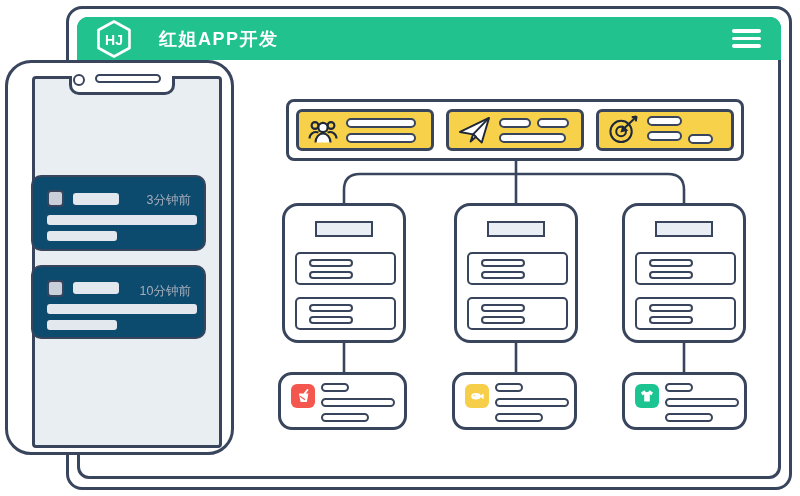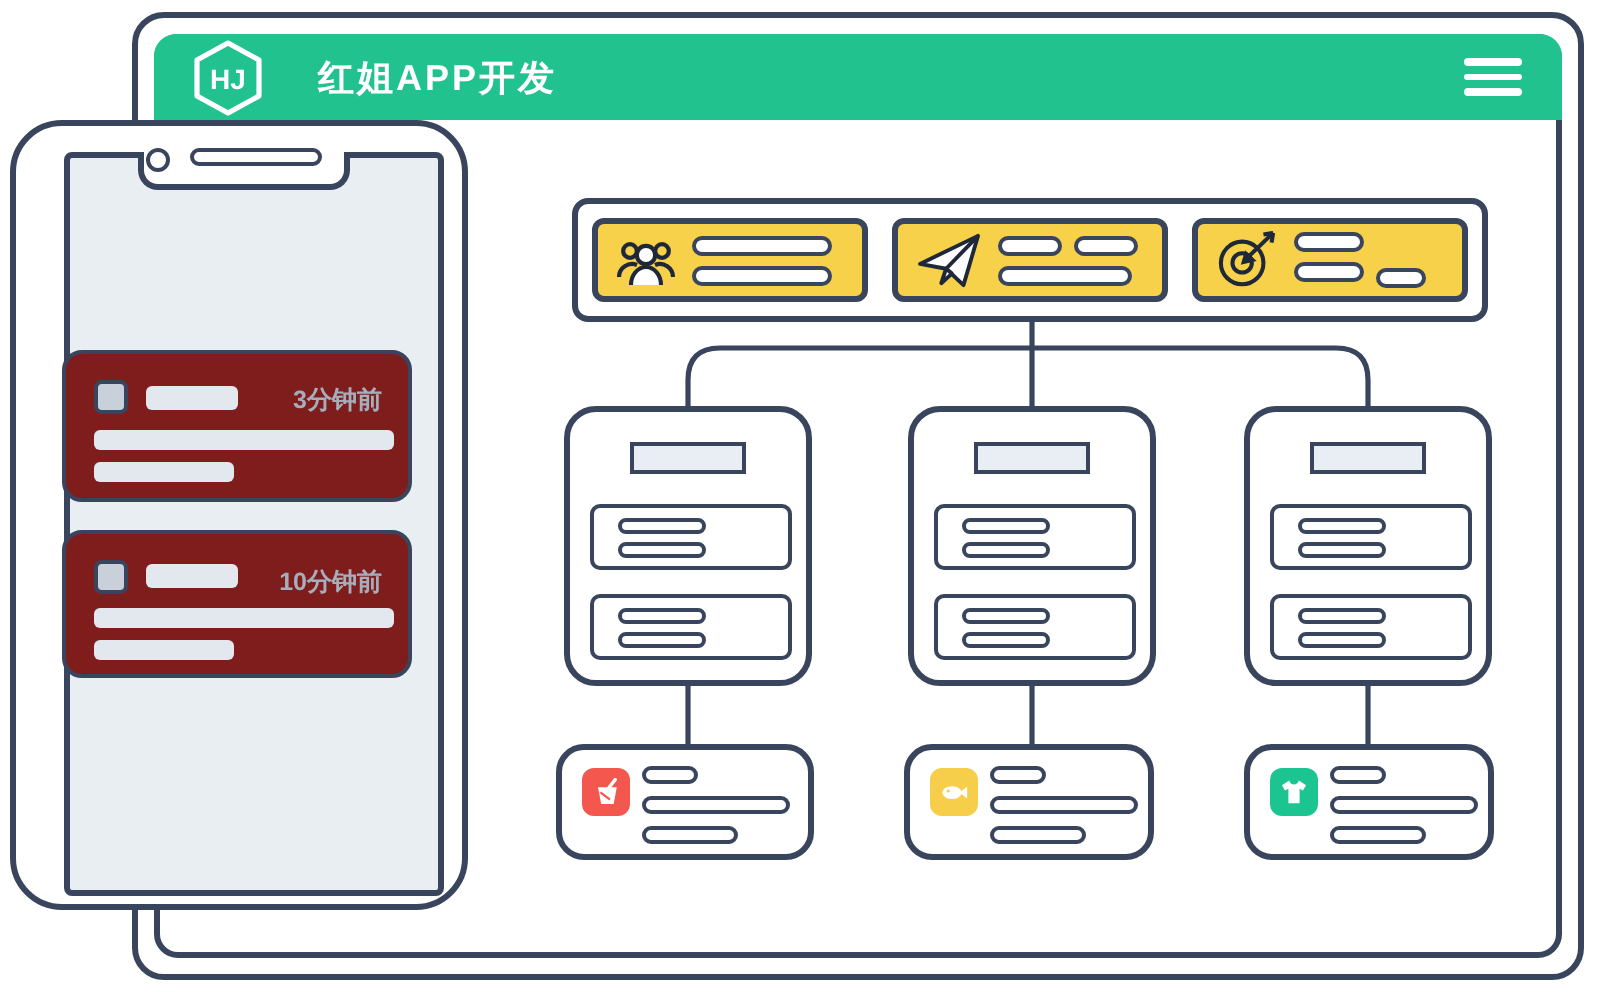--- a/index.html
+++ b/index.html
@@ -63,22 +63,22 @@
   .phone { left:5px; top:60px; width:229px; height:395px; background:#fff;
            border:3px solid #39455C; border-radius:26px; z-index:4; }
   .screen { position:absolute; left:24px; top:13px; width:190px; height:372px;
             background:#E9EEF2; border:3px solid #39455C; border-radius:4px; }
   .notch { position:absolute; left:61px; top:13px; width:106px; height:19px; background:#fff;
            border:3px solid #39455C; border-top:none; border-radius:0 0 10px 10px; }
   .camera { position:absolute; left:65px; top:11px; width:12px; height:12px; background:#fff;
             border:2.5px solid #39455C; border-radius:50%; }
   .speaker { position:absolute; left:87px; top:11px; width:66px; height:9px; background:#fff;
              border:2.5px solid #39455C; border-radius:5px; }
-  .notif { position:absolute; left:23px; width:175px; background:#7f1d1d;
-           border:2.5px solid #39455C; border-radius:10px;font-weight:bold; }
+  .notif { position:absolute; left:23px; width:175px; background:#0c4a6e;
+           border:2.5px solid #39455C; border-radius:10px; }
   .notif.n1 { top:112px; height:76px; } .notif.n2 { top:202px; height:74px; }
   .nbox { position:absolute; left:14px; top:13px; width:17px; height:17px;
           background:#C9D0DA; border:2px solid #39455C; border-radius:4px; }
   .npill { position:absolute; background:#E3E8EE; border-radius:3px; }
   .np-head { left:40px; top:16px; width:46px; height:12px; }
   .np-l2 { left:14px; top:38px; width:150px; height:10px; }
   .np-l3 { left:14px; top:54px; width:70px; height:10px; }
   .ntime { position:absolute; right:13px; top:15px; font-size:12.5px; color:#A6AEBB; }
 
   svg { display:block; }

